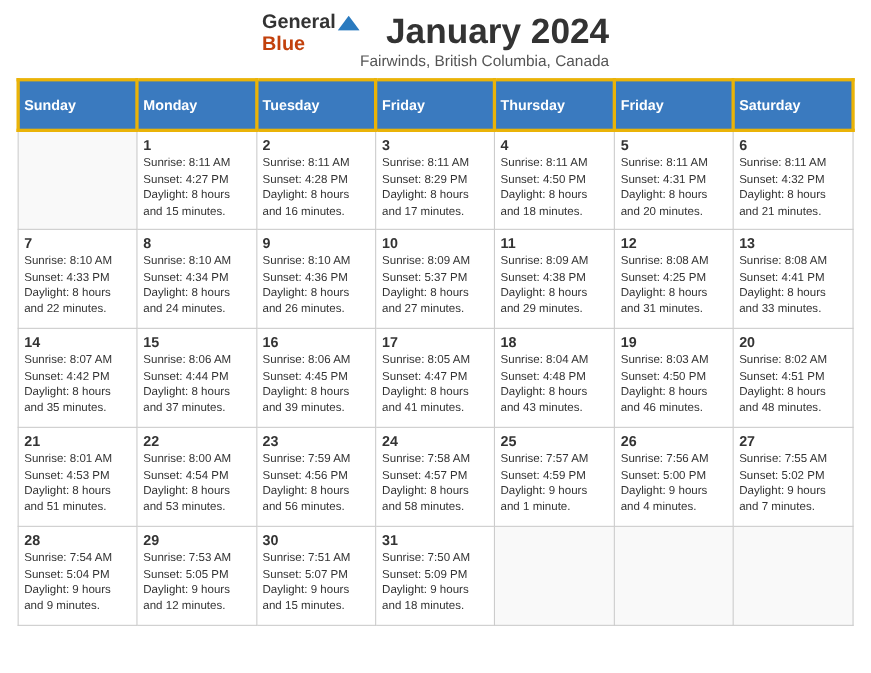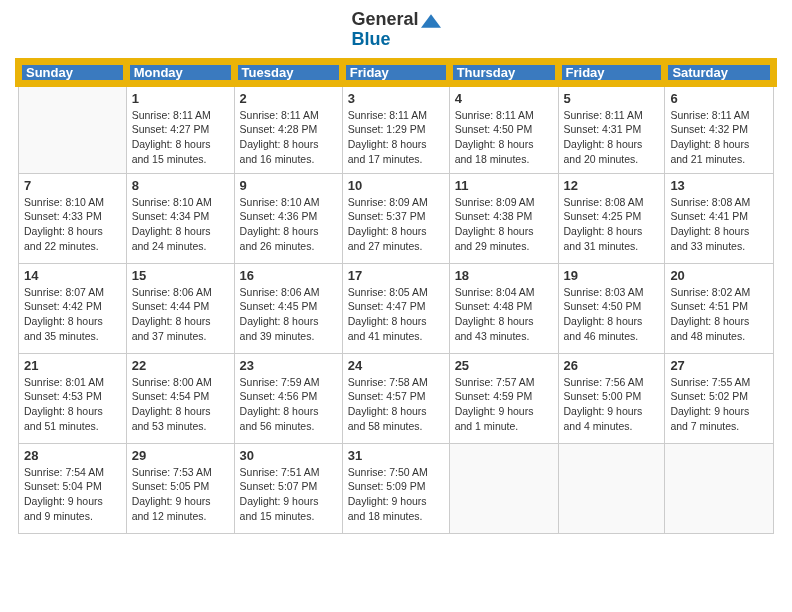--- a/index.html
+++ b/index.html
@@ -20,21 +20,21 @@
       display: flex;
       flex-direction: column;
       align-items: flex-start;
     }
     .logo-text {
       font-size: 18px;
       font-weight: bold;
       color: #333;
       line-height: 1.1;
     }
-    .logo-text .blue { color: #0369a1; margin-top: 20px; }
+    .logo-text .blue { color: #c2410c; margin-top: 20px; }
     .logo-arrow {
       width: 20px;
       height: 14px;
     }
     .title-area {
       text-align: right;
     }
     .month-title {
       font-size: 32px;
       font-weight: bold;
@@ -47,23 +47,23 @@
     .calendar-table {
       width: 100%;
       border-collapse: collapse;
       font-size: 11px;
     }
     .calendar-table thead tr th {
       background-color: #3a7abf;
       color: #fff;
       font-weight: bold;
       font-size: 13px;
-      padding: 0 4px;
+      padding: 14px 4px;
       text-align: left;
-      border: 7px solid #eab308;
+      border: 3px solid #eab308;
     }
     .calendar-table tbody tr td {
       border: 1px solid #ccc;
       vertical-align: top;
       padding: 4px 5px;
       height: 90px;
       width: 113px;
     }
     .calendar-table tbody tr td.empty {
       background: #f9f9f9;
@@ -90,20 +90,24 @@
   <div class="logo">
     <div style="display:flex;align-items:center;">
       <span class="logo-text">
         <span style="color:#333;">General</span><br><span class="blue">Blue</span>
       </span>
       <svg class="logo-arrow" viewBox="0 0 30 20" style="margin-left:2px;margin-top:-18px;">
         <polygon points="0,20 15,0 30,20" fill="#2a7abf"></polygon>
       </svg>
     </div>
   </div>
+  <div class="title-area">
+    <div class="month-title">January 2024</div>
+    <div class="location-subtitle">Fairwinds, British Columbia, Canada</div>
+  </div>
 </div>
 
 <table class="calendar-table">
   <thead>
     <tr>
     <th>Sunday</th>
         <th>Monday</th>
         <th>Tuesday</th>
         <th>Friday</th>
         <th>Thursday</th>
@@ -127,21 +131,21 @@
           <div class="day-info">
             <span>Sunrise: 8:11 AM</span>
             <span>Sunset: 4:28 PM</span>
             <span>Daylight: 8 hours and 16 minutes.</span>
           </div>
         </td>
         <td>
           <div class="day-number">3</div>
           <div class="day-info">
             <span>Sunrise: 8:11 AM</span>
-            <span>Sunset: 1:29 PM</span>
+            <span>Sunset: 8:29 PM</span>
             <span>Daylight: 8 hours and 17 minutes.</span>
           </div>
         </td>
         <td>
           <div class="day-number">4</div>
           <div class="day-info">
             <span>Sunrise: 8:11 AM</span>
             <span>Sunset: 4:50 PM</span>
             <span>Daylight: 8 hours and 18 minutes.</span>
           </div>

